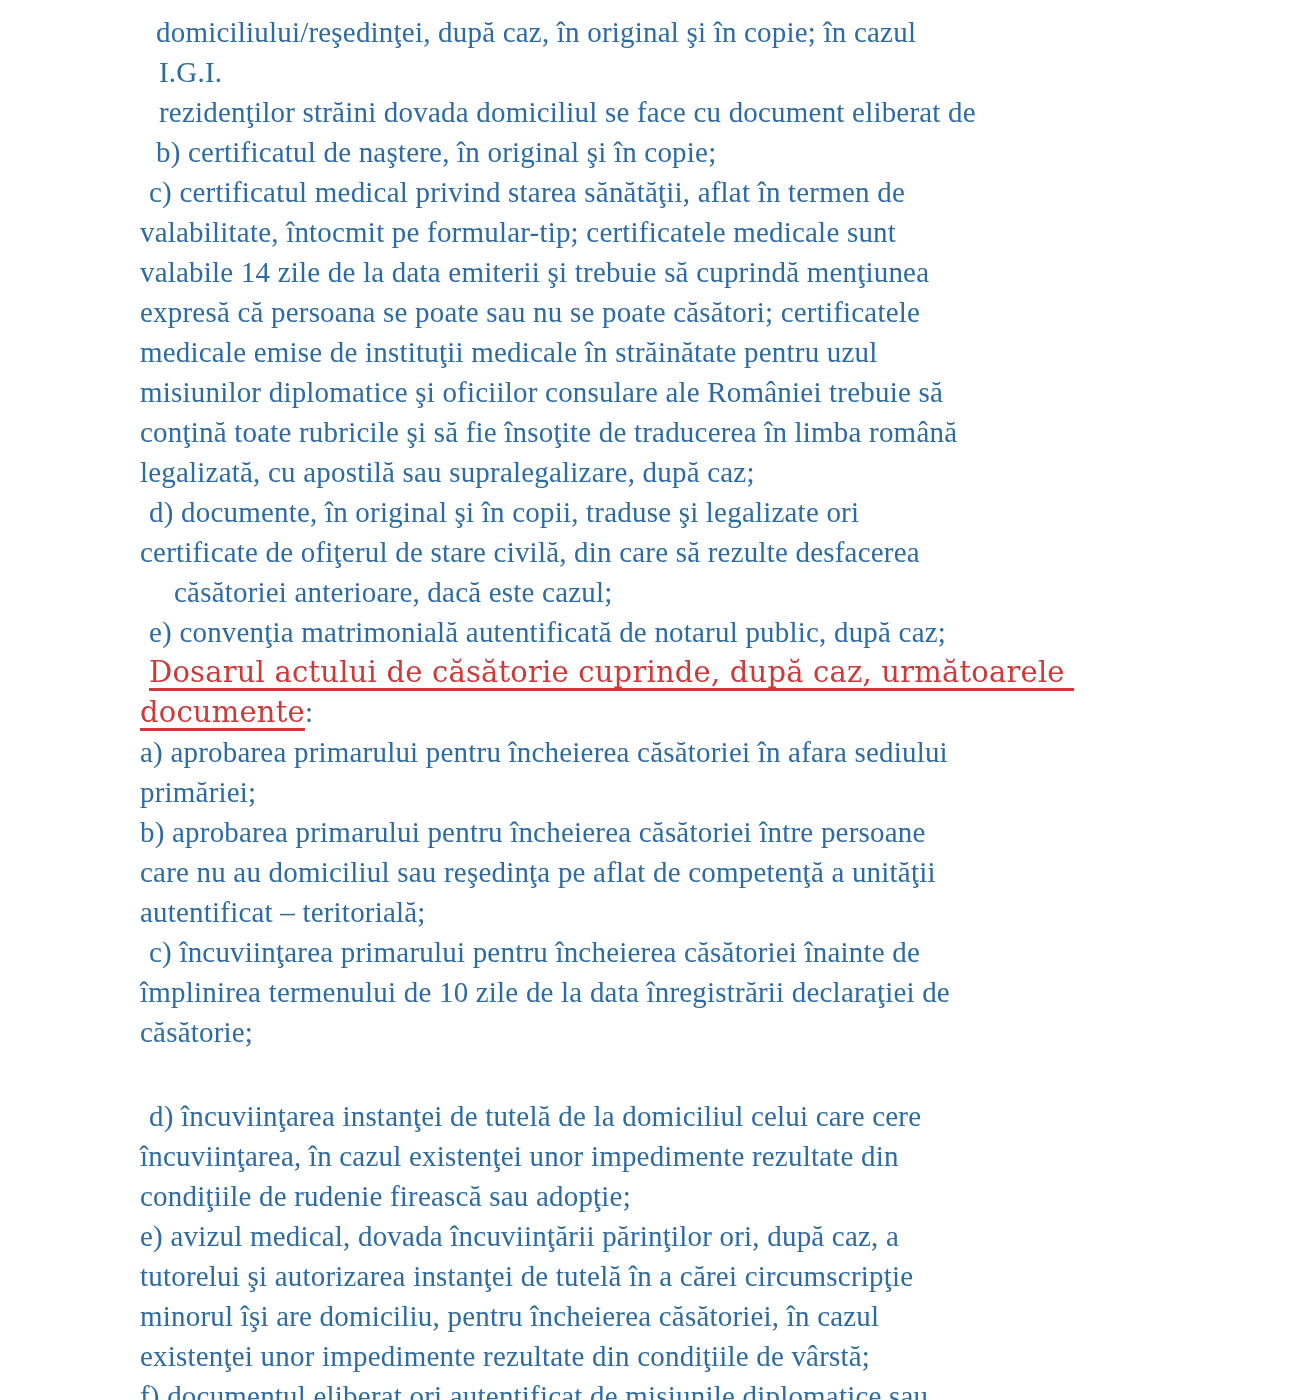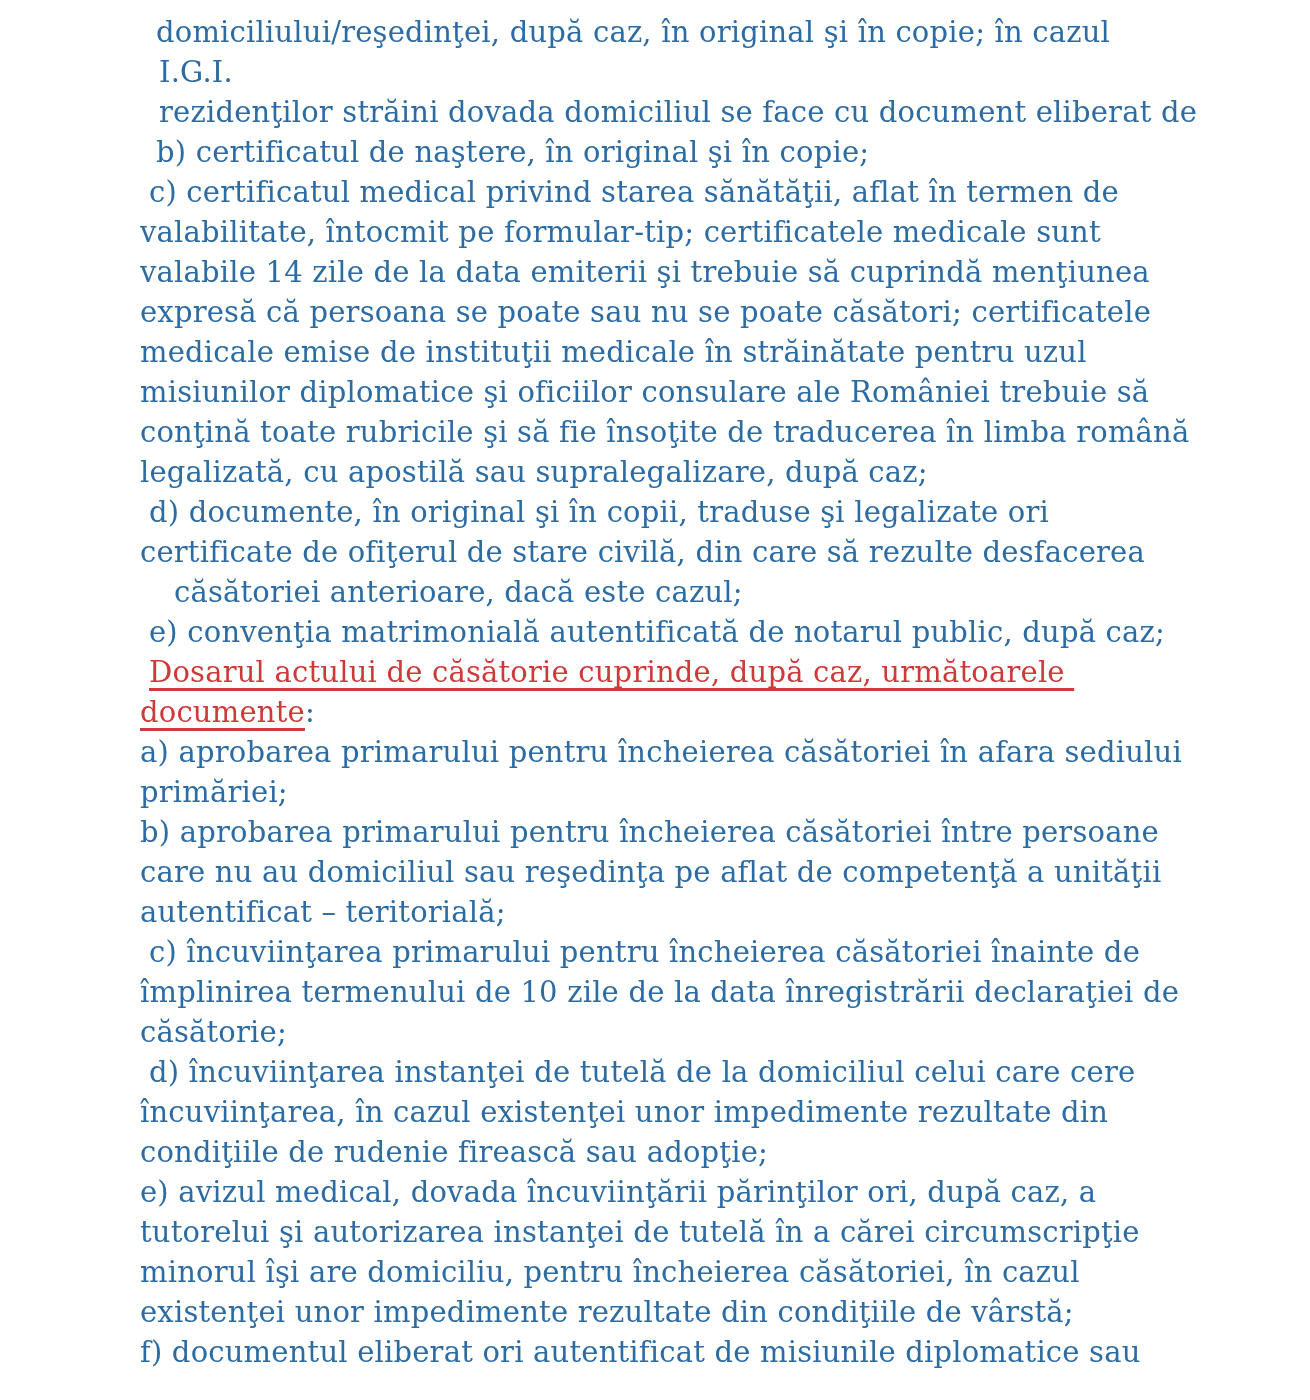--- a/index.html
+++ b/index.html
@@ -23,20 +23,21 @@
   }
   .line {
     height: 40px;
     font-size: 29px;
     line-height: 40px;
     white-space: pre;
     letter-spacing: 0.2px;
   }
   .seg-body {
     color: var(--body-color, #2d6ba3);
+    font-family: Liberation Serif, serif;
   }
   .seg-heading {
     color: var(--heading-color, #cc3a3a);
     text-decoration: underline;
     text-decoration-thickness: 2.5px;
     text-underline-offset: 6px;
   }
 </style>
 </head>
 <body>
@@ -62,21 +63,21 @@
       <div class="line" style="padding-left: 9px;"><span class="seg-heading">Dosarul actului de căsătorie cuprinde, după caz, următoarele </span></div>
       <div class="line" style="padding-left: 0px;"><span class="seg-heading">documente</span><span class="seg-body">:</span></div>
       <div class="line" style="padding-left: 0px;"><span class="seg-body">a) aprobarea primarului pentru încheierea căsătoriei în afara sediului</span></div>
       <div class="line" style="padding-left: 0px;"><span class="seg-body">primăriei;</span></div>
       <div class="line" style="padding-left: 0px;"><span class="seg-body">b) aprobarea primarului pentru încheierea căsătoriei între persoane</span></div>
       <div class="line" style="padding-left: 0px;"><span class="seg-body">care nu au domiciliul sau reşedinţa pe aflat de competenţă a unităţii</span></div>
       <div class="line" style="padding-left: 0px;"><span class="seg-body">autentificat – teritorială;</span></div>
       <div class="line" style="padding-left: 9px;"><span class="seg-body">c) încuviinţarea primarului pentru încheierea căsătoriei înainte de</span></div>
       <div class="line" style="padding-left: 0px;"><span class="seg-body">împlinirea termenului de 10 zile de la data înregistrării declaraţiei de</span></div>
       <div class="line" style="padding-left: 0px;"><span class="seg-body">căsătorie;</span></div>
-      <div class="line" style="padding-left: 9px;"><span class="seg-body">d) încuviinţarea instanţei de tutelă de la domiciliul celui care cere</span></div>
+      <div class="line" style="padding-left: 9px; margin-top: 44px;"><span class="seg-body">d) încuviinţarea instanţei de tutelă de la domiciliul celui care cere</span></div>
       <div class="line" style="padding-left: 0px;"><span class="seg-body">încuviinţarea, în cazul existenţei unor impedimente rezultate din</span></div>
       <div class="line" style="padding-left: 0px;"><span class="seg-body">condiţiile de rudenie firească sau adopţie;</span></div>
       <div class="line" style="padding-left: 0px;"><span class="seg-body">e) avizul medical, dovada încuviinţării părinţilor ori, după caz, a</span></div>
       <div class="line" style="padding-left: 0px;"><span class="seg-body">tutorelui şi autorizarea instanţei de tutelă în a cărei circumscripţie</span></div>
       <div class="line" style="padding-left: 0px;"><span class="seg-body">minorul îşi are domiciliu, pentru încheierea căsătoriei, în cazul</span></div>
       <div class="line" style="padding-left: 0px;"><span class="seg-body">existenţei unor impedimente rezultate din condiţiile de vârstă;</span></div>
       <div class="line" style="padding-left: 0px;"><span class="seg-body">f) documentul eliberat ori autentificat de misiunile diplomatice sau</span></div>
     </div>
 </div>
 

